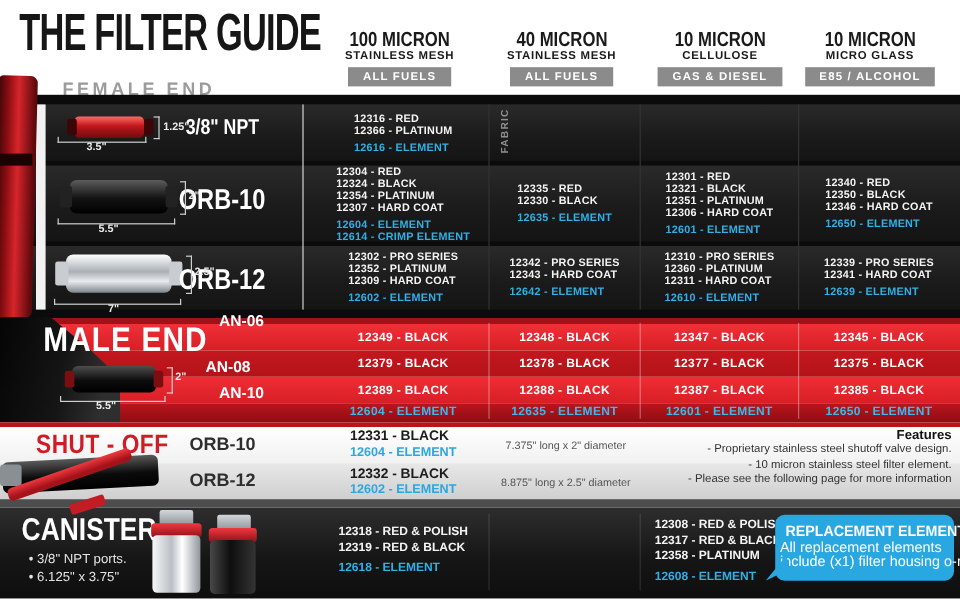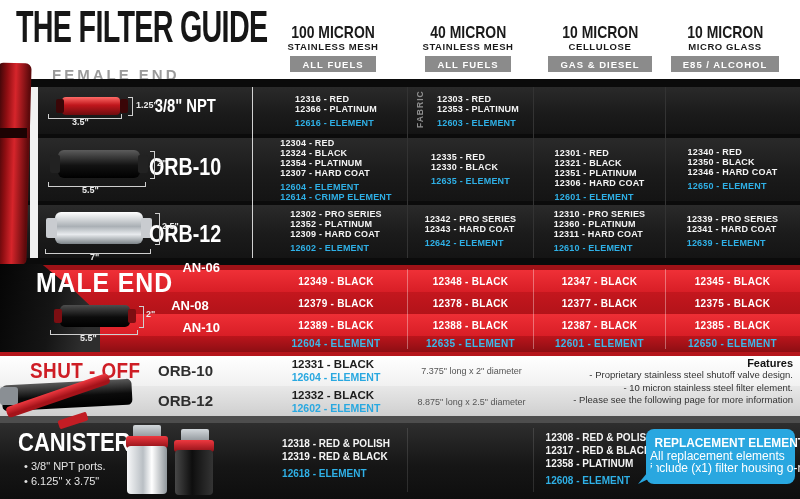--- a/index.html
+++ b/index.html
@@ -118,25 +118,20 @@
   <div class="dimline" style="left:48px;top:114px;width:72px;"></div>
   <div class="dimtxt" style="left:72px;top:117px;">3.5"</div>
 
   <div class="vtext" style="left:415px;top:90px;height:38px;">FABRIC</div>
 
   <div class="pcell" style="left:266px;top:94px;width:140px;"><div class="grp">
     <div class="pl">12316 - RED</div>
     <div class="pl">12366 - PLATINUM</div>
     <div class="pl el gap">12616 - ELEMENT</div>
   </div></div>
-  <div class="pcell" style="left:423px;top:94px;width:110px;"><div class="grp">
-    <div class="pl">12303 - RED</div>
-    <div class="pl">12353 - PLATINUM</div>
-    <div class="pl el gap">12603 - ELEMENT</div>
-  </div></div>
 
   <div class="rowlabel" style="left:130px;top:153px;font-size:24px;"><span class="condc nw">ORB-10</span></div>
   <div class="abs" style="left:58px;top:150px;width:82px;height:28px;border-radius:6px;z-index:3;
        background:linear-gradient(#5c5c5c,#121212 55%,#000);"></div>
   <div class="abs" style="left:50px;top:155px;width:10px;height:18px;background:#222;border-radius:2px;z-index:3;"></div>
   <div class="abs" style="left:138px;top:155px;width:10px;height:18px;background:#222;border-radius:2px;z-index:3;"></div>
   <div class="dimv" style="left:150px;top:151px;height:26px;"></div>
   <div class="dimtxt" style="left:157px;top:158px;">2"</div>
   <div class="dimline" style="left:48px;top:182px;width:96px;"></div>
   <div class="dimtxt" style="left:82px;top:185px;">5.5"</div>
@@ -147,21 +142,21 @@
     <div class="pl">12354 - PLATINUM</div>
     <div class="pl">12307 - HARD COAT</div>
     <div class="pl el gap">12604 - ELEMENT</div>
     <div class="pl el">12614 - CRIMP ELEMENT</div>
   </div></div>
   <div class="pcell" style="left:409px;top:152px;width:123px;"><div class="grp">
     <div class="pl">12335 - RED</div>
     <div class="pl">12330 - BLACK</div>
     <div class="pl el gap">12635 - ELEMENT</div>
   </div></div>
-  <div class="pcell" style="left:535px;top:148px;width:129px;"><div class="grp">
+  <div class="pcell" style="left:535px;top:142px;width:129px;"><div class="grp">
     <div class="pl">12301 - RED</div>
     <div class="pl">12321 - BLACK</div>
     <div class="pl">12351 - PLATINUM</div>
     <div class="pl">12306 - HARD COAT</div>
     <div class="pl el gap">12601 - ELEMENT</div>
   </div></div>
   <div class="pcell" style="left:666px;top:147px;width:133px;"><div class="grp">
     <div class="pl">12340 - RED</div>
     <div class="pl">12350 - BLACK</div>
     <div class="pl">12346 - HARD COAT</div>

